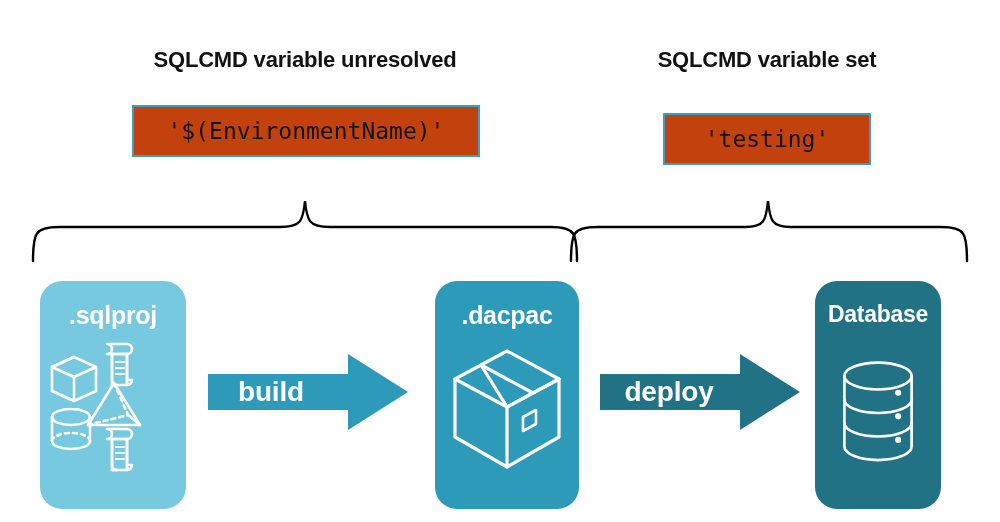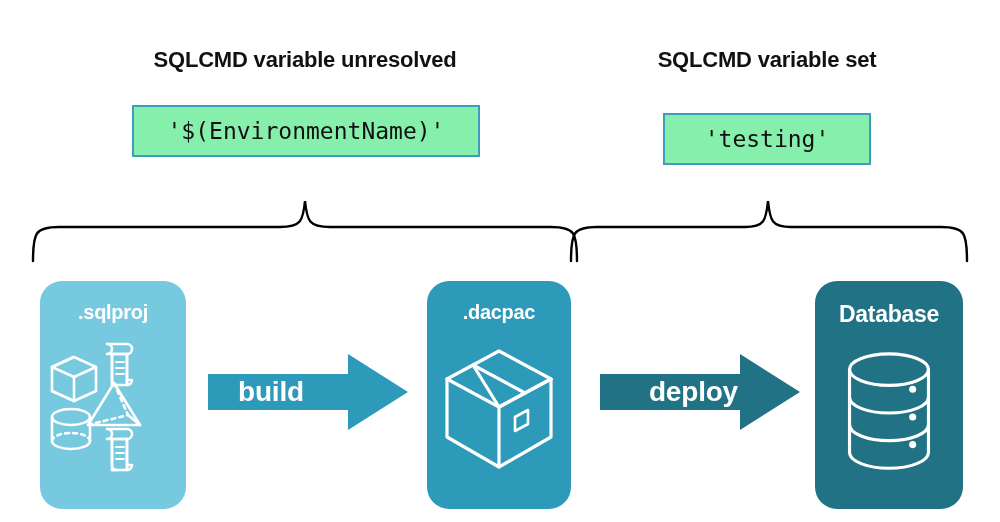--- a/index.html
+++ b/index.html
@@ -24,21 +24,21 @@
     transform:translateX(-50%);
   }
   #title-left{left:305px;top:30px;}
   #title-right{left:767px;top:30px;text-align:right;}
 
   
   .value-chip{
     position:absolute;
     box-sizing:border-box;
     border:2px solid #3b9dc0;
-    background:#86efac;
+    background:#c2410c;
     font-family:"DejaVu Sans Mono","Liberation Mono",monospace;
     font-size:23px;
     color:#111111;
     display:flex;
     align-items:center;
     justify-content:center;
     white-space:nowrap;
   }
   #chip-left{left:132px;top:88px;width:348px;height:52px;}
   #chip-right{left:663px;top:88px;width:208px;height:52px;margin-top:8px;}
@@ -53,27 +53,27 @@
     position:absolute;
     border-radius:22px;
     box-sizing:border-box;
   }
   .stage-label{
     position:absolute;
     left:0;right:0;
     text-align:center;
     color:#ffffff;
     font-weight:bold;
-    font-size:20px;
+    font-size:25px;
     letter-spacing:-0.3px;
     white-space:nowrap;
   }
   #box-sqlproj{left:40px;top:264px;width:146px;height:228px;background:#76c9de;}
   #box-dacpac{left:427px;top:264px;width:144px;height:228px;background:#2c9ab8;}
-  #box-database{left:815px;top:264px;width:148px;height:228px;background:#217285;}
+  #box-database{left:815px;top:264px;width:126px;height:228px;background:#217285;}
 
   #box-sqlproj .stage-label{top:20px;}
   #box-dacpac .stage-label{top:20px;}
   #box-database .stage-label{top:20px;font-size:23px;}
 
   .box-art{position:absolute;left:0;top:52px;width:100%;}
 
   
   .flow-arrow{position:absolute;}
   .flow-arrow .arrow-label{
@@ -85,21 +85,21 @@
     text-align:center;
     color:#ffffff;
     font-weight:bold;
     font-size:28px;
     letter-spacing:-0.2px;
     white-space:nowrap;
     pointer-events:none;
   }
   #arrow-build{left:208px;top:337px;width:200px;height:76px;}
   #arrow-deploy{left:600px;top:337px;width:200px;height:76px;}
-  #arrow-deploy .arrow-label{width:138px;text-align:right;}
+  #arrow-deploy .arrow-label{width:138px;}
 </style>
 </head>
 <body>
 
 <div id="stage">
 
   <div class="group-title" id="title-left">SQLCMD variable unresolved</div>
 
   <div class="group-title" id="title-right">SQLCMD variable set</div>
 
@@ -172,21 +172,21 @@
     </svg>
   </div>
 
   <svg class="flow-arrow" id="arrow-build" viewBox="0 0 200 76">
     <path d="M0 20 H140 V0 L200 38 L140 76 V56 H0 Z" fill="#2c9ab8"></path>
   </svg>
   <div class="flow-arrow" id="arrow-build" style="pointer-events:none;padding-left:41px;">
     <span class="arrow-label">build</span>
   </div>
 
-  <div class="stage-box" id="box-dacpac" style="background: rgb(44, 154, 184);">
+  <div class="stage-box" id="box-dacpac" style="background: rgb(44, 154, 184); margin-left: 8px;">
     <div class="stage-label">.dacpac</div>
 
     <svg class="box-art" height="160" viewBox="0 0 144 160">
       <g fill="none" stroke="#ffffff" stroke-width="3.2" stroke-linejoin="round" stroke-linecap="round">
 
         <path d="M20 46 L72 18 L124 46 L124 104 L72 134 L20 104 Z"></path>
         <path d="M20 46 L72 74 L124 46"></path>
         <path d="M72 74 L72 134"></path>
 
         <path d="M46 32 L98 60 L124 46"></path>

